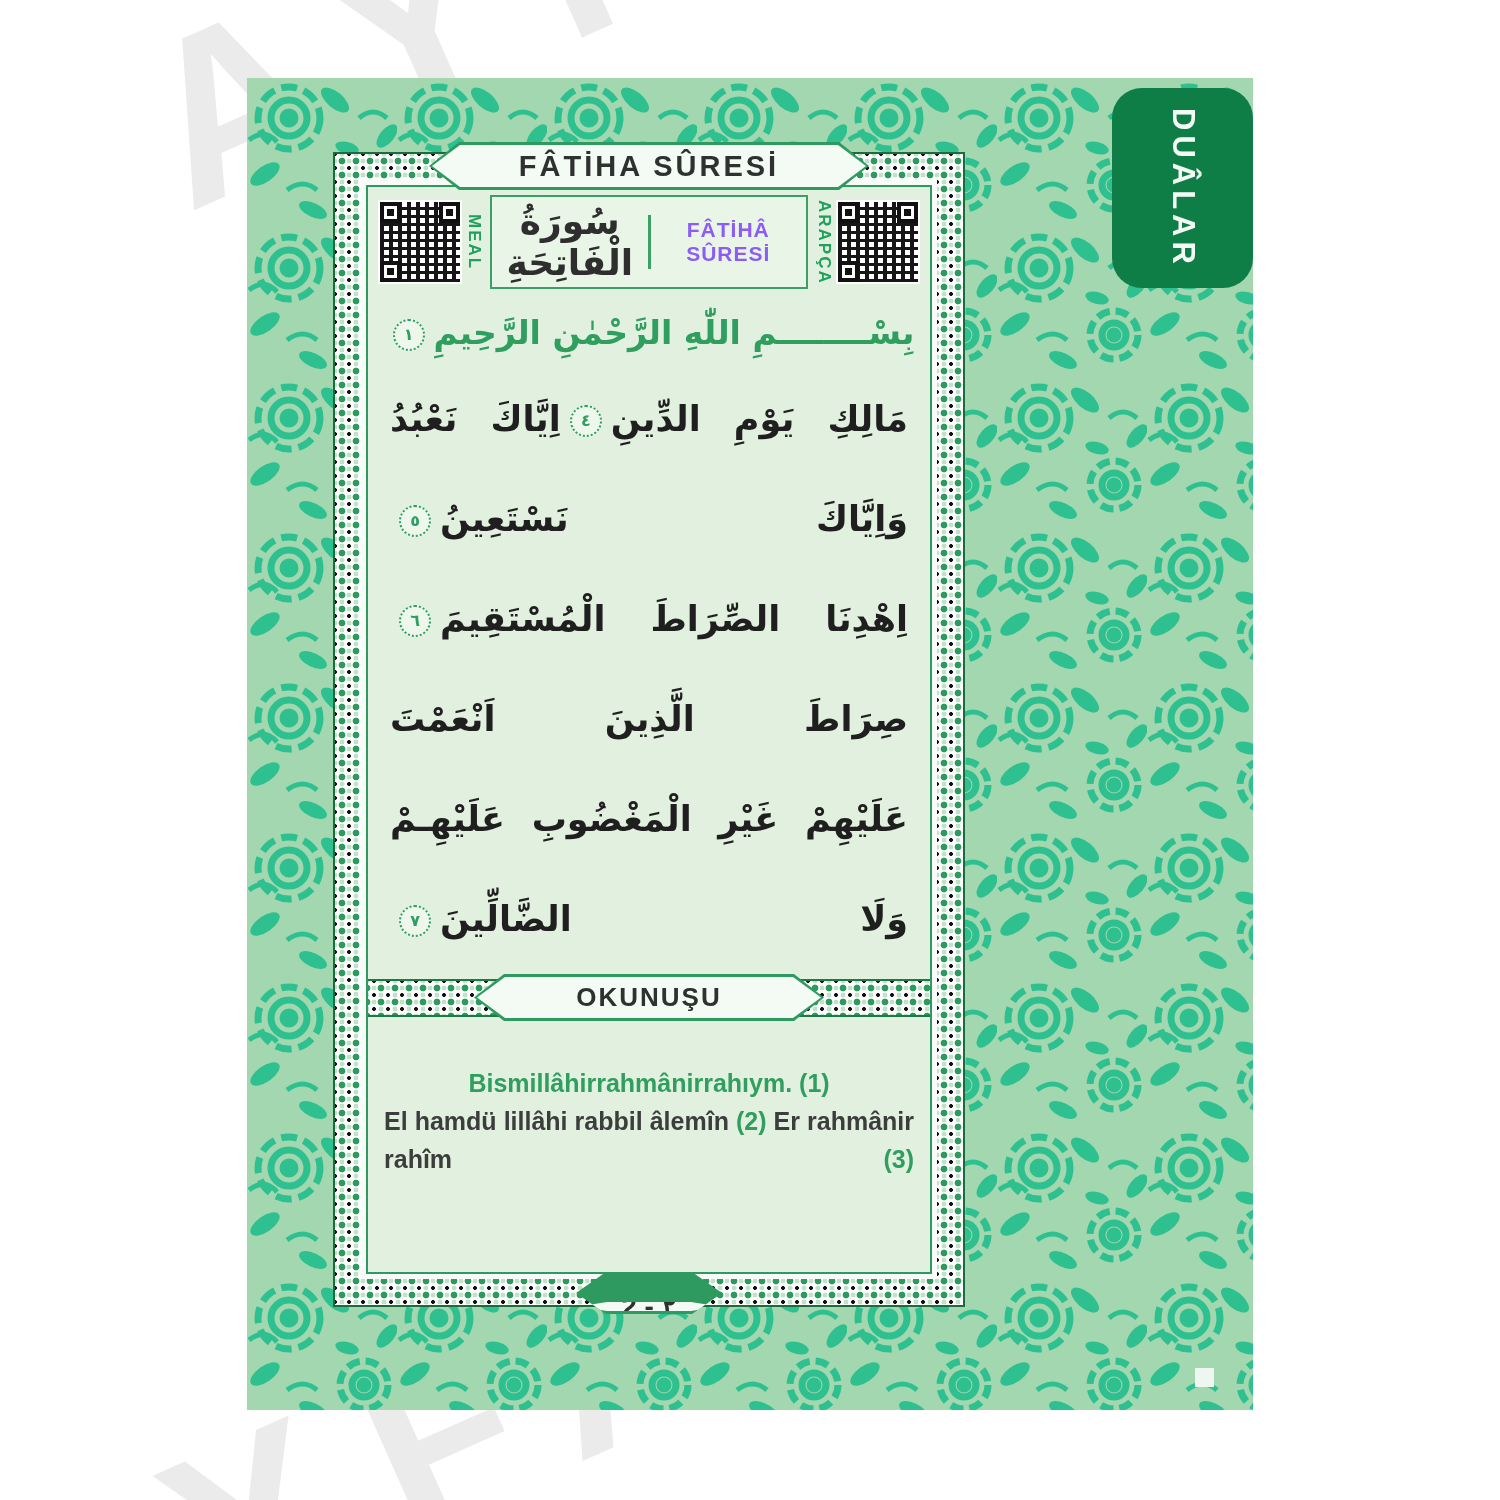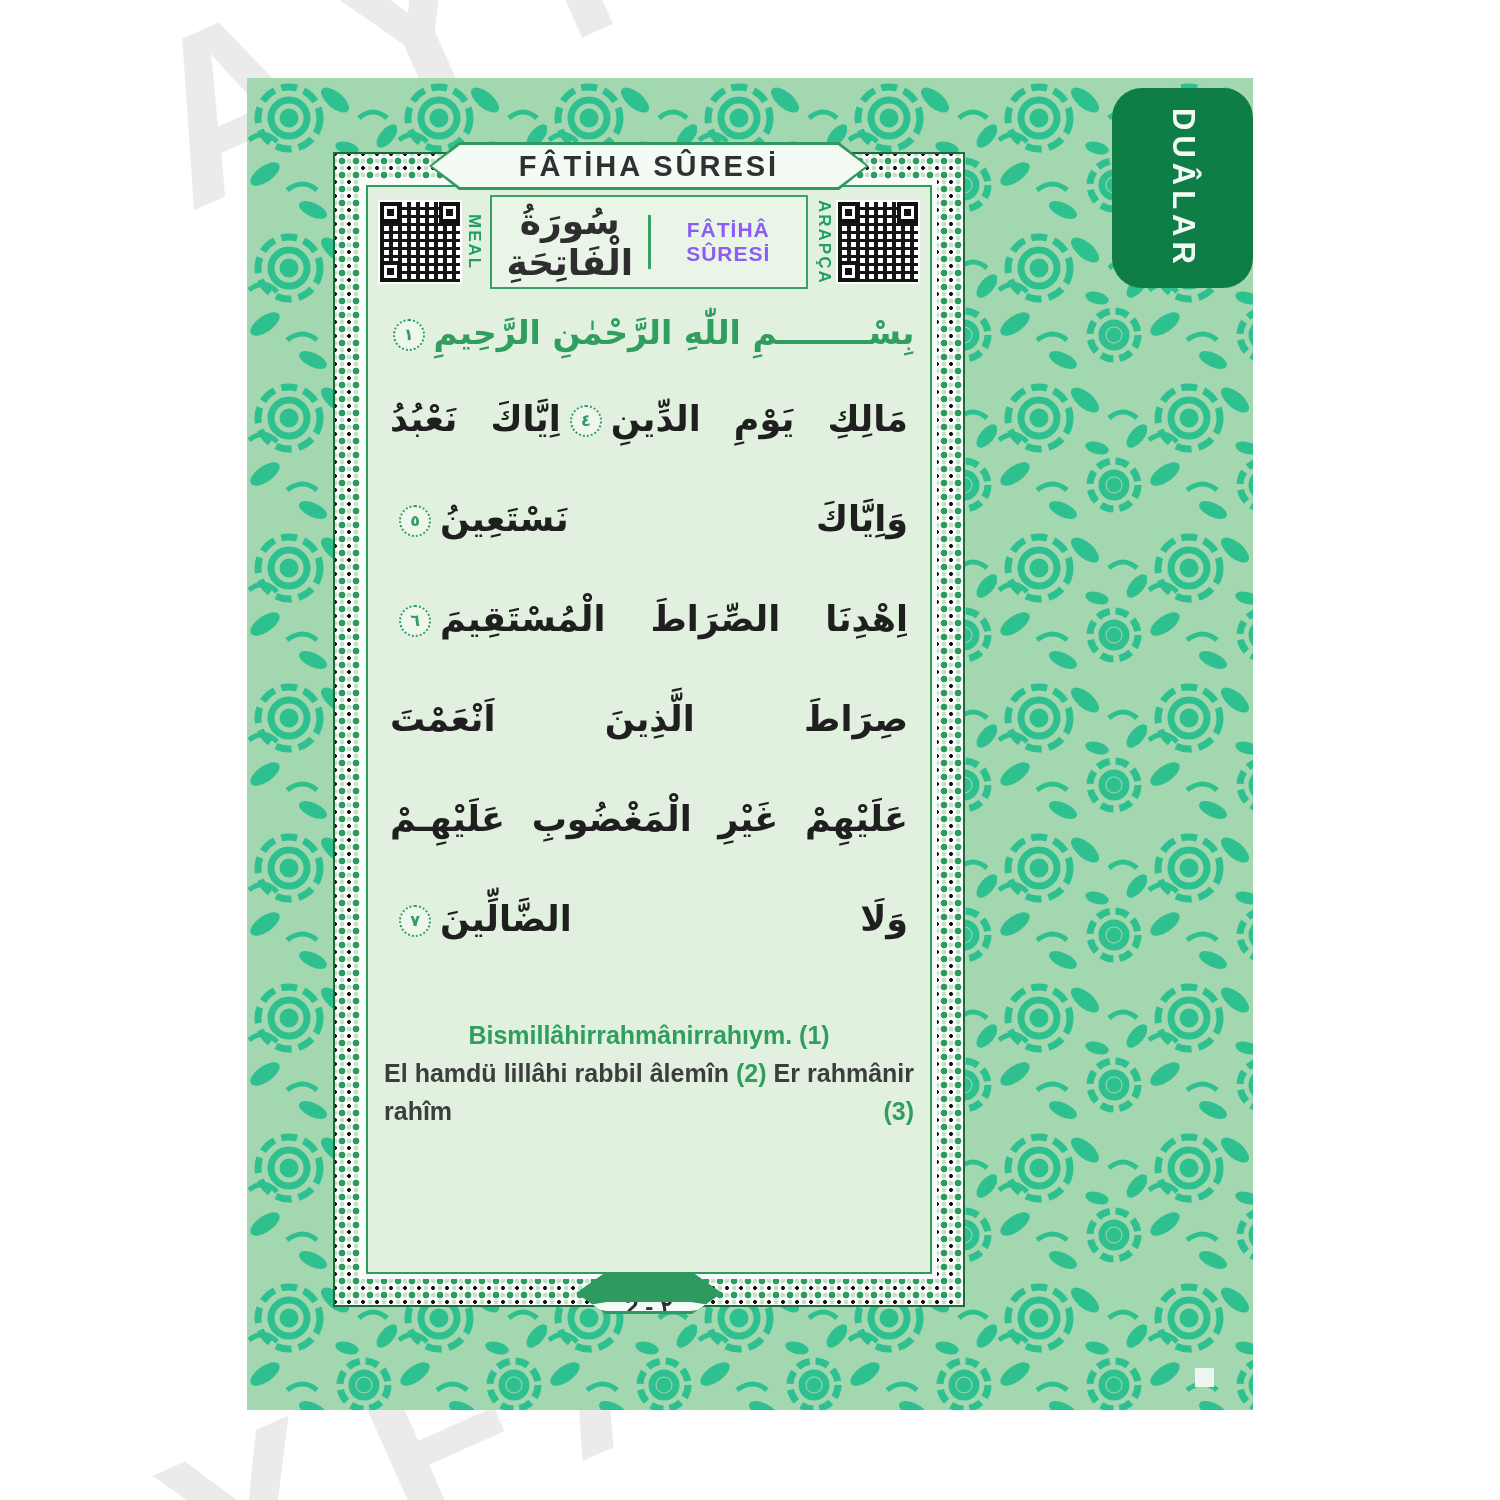--- a/index.html
+++ b/index.html
@@ -47,21 +47,21 @@
   .banner{position:absolute;background:#2f9a5f;display:flex;z-index:6;
           clip-path:polygon(30px 0,calc(100% - 30px) 0,100% 50%,calc(100% - 30px) 100%,30px 100%,0 50%);}
   .banner-in{flex:1;margin:3px;background:#f4fbf5;display:flex;align-items:center;justify-content:center;
           clip-path:polygon(28px 0,calc(100% - 28px) 0,100% 50%,calc(100% - 28px) 100%,28px 100%,0 50%);
           font-weight:bold;color:#2f3030;}
   .banner-top{left:50%;transform:translateX(-50%);top:-12px;width:440px;height:48px;}
   .banner-top .banner-in{font-size:29px;letter-spacing:3px;}
   .banner-mid{left:50%;transform:translateX(-50%);top:-7px;width:350px;height:47px;}
   .banner-mid .banner-in{font-size:26px;letter-spacing:2px;}
   .banner-page{left:50%;transform:translateX(-50%);bottom:-9px;width:146px;height:42px;}
-  .banner-page .banner-in{font-size:24px;letter-spacing:1px;margin-top:30px;}
+  .banner-page .banner-in{font-size:28px;letter-spacing:1px;margin-top:30px;}
 
   
   .header-row{margin:8px 10px 0;height:94px;display:flex;align-items:center;flex:none;}
   .qr-wrap{display:flex;align-items:center;flex:none;}
   .qr{width:84px;height:84px;background:#ffffff;position:relative;flex:none;overflow:hidden;}
   .qr-noise{position:absolute;inset:2px;
        background-image:
          repeating-linear-gradient(0deg,#161616 0 3px,transparent 3px 8px),
          repeating-linear-gradient(90deg,#161616 0 4px,transparent 4px 9px);}
   .fnd{position:absolute;width:21px;height:21px;border:4px solid #111;background:#fff;box-sizing:border-box;}
@@ -180,20 +180,25 @@
         </div>
 
         <div class="bismillah" dir="rtl"><span class="seg-g">بِسْــــــــمِ اللّٰهِ الرَّحْمٰنِ الرَّحِيمِ</span><span class="ayah">١</span></div>
 
         <div class="arabic-block" dir="rtl">
           <div class="a-line"><span class="seg-d">مَالِكِ يَوْمِ الدِّينِ</span><span class="ayah">٤</span><span class="seg-d">اِيَّاكَ نَعْبُدُ وَاِيَّاكَ نَسْتَعِينُ</span><span class="ayah">٥</span></div>
           <div class="a-line"><span class="seg-d">اِهْدِنَا الصِّرَاطَ الْمُسْتَقِيمَ</span><span class="ayah">٦</span><span class="seg-d">صِرَاطَ الَّذِينَ اَنْعَمْتَ</span></div>
           <div class="a-line"><span class="seg-d">عَلَيْهِمْ غَيْرِ الْمَغْضُوبِ عَلَيْهِـمْ وَلَا الضَّالِّينَ</span><span class="ayah">٧</span></div>
         </div>
 
+        <div class="band orn">
+          <div class="banner banner-mid">
+            <div class="banner-in">OKUNUŞU</div>
+          </div>
+        </div>
 
         <div class="okunusu-block">
           <div class="ok-line center"><span class="seg-g">Bismillâhirrahmânirrahıym. </span><span class="seg-g">(1)</span></div>
           <div class="ok-line"><span class="seg-d">El hamdü lillâhi rabbil âlemîn </span><span class="seg-g">(2)</span><span class="seg-d"> Er rahmânir rahîm </span><span class="seg-g">(3)</span></div>
 
         </div>
 
       </div>
     </div>
 

